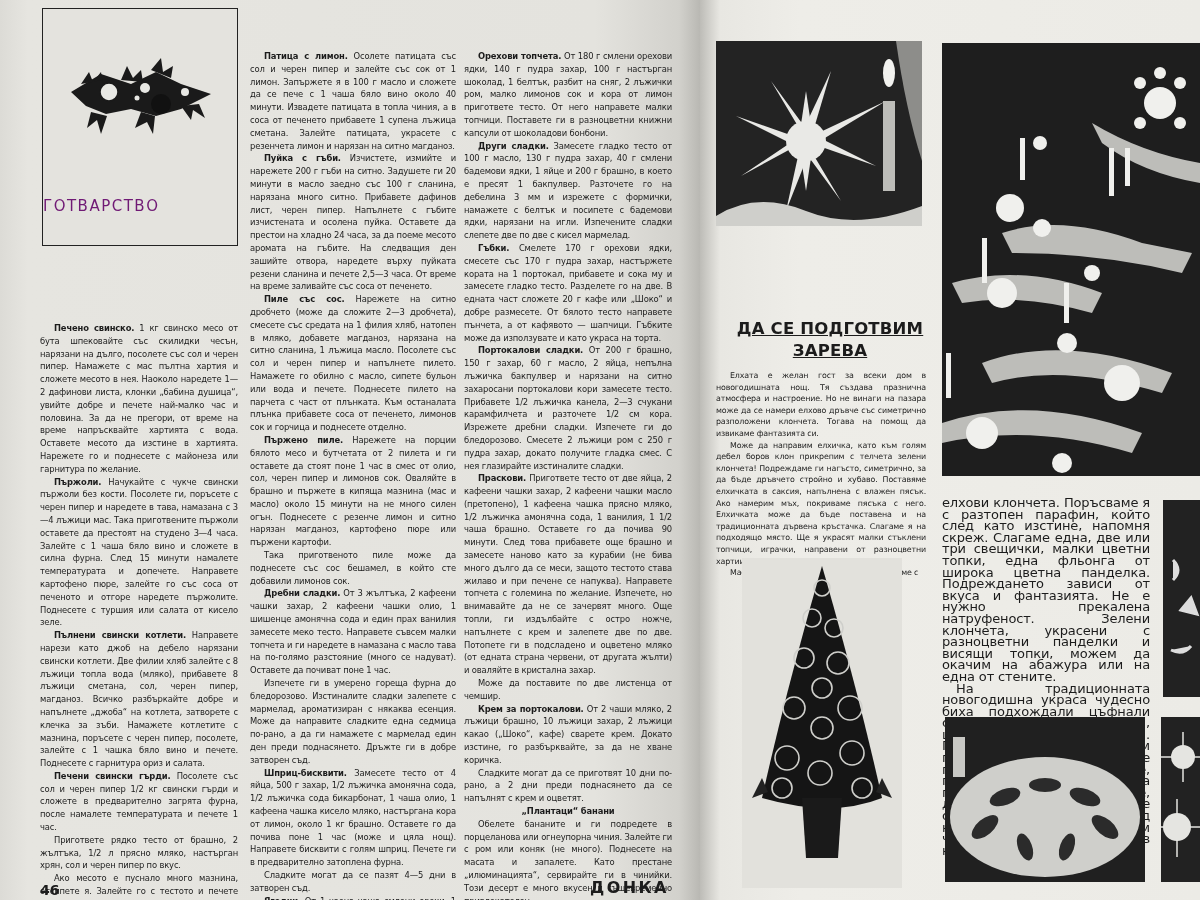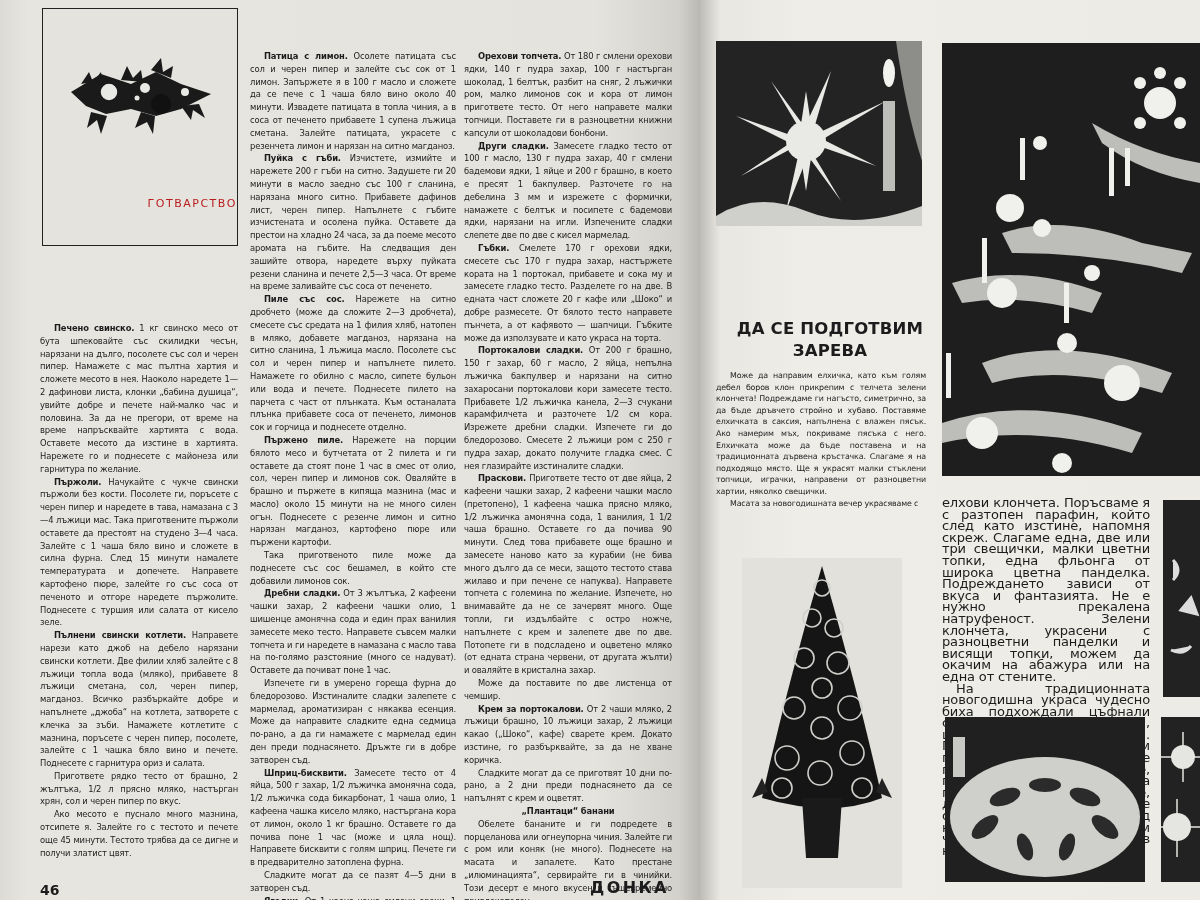--- a/index.html
+++ b/index.html
@@ -5,27 +5,27 @@
   html,body{margin:0;padding:0;}
   body{width:1200px;height:900px;overflow:hidden;background:#8a8a88;position:relative;font-family:"DejaVu Sans",sans-serif;color:#1c1c1c;}
   .page{position:absolute;top:0;height:900px;box-sizing:border-box;}
   .page-left{left:0;width:700px;background:linear-gradient(90deg,#dcdbd6 0%,#e6e5e0 4%,#e4e3de 85%,#d2d1cc 97%,#b9b8b3 100%);}
   .page-right{left:700px;width:500px;background:linear-gradient(90deg,#bdbcb7 0%,#e8e7e2 4%,#eeede8 20%,#ecebe6 100%);}
   .col{position:absolute;font-size:8.4px;line-height:12.8px;text-align:justify;letter-spacing:-0.15px;}
   .col p{margin:0;text-indent:14px;}
   .col p.noindent{text-indent:0;}
   .col b{font-weight:bold;}
   .title-box{position:absolute;left:42px;top:8px;width:196px;height:238px;border:1.5px solid #222;box-sizing:border-box;background:#e4e3de;}
-  .title-box .txt{position:absolute;left:0;right:0;top:188px;text-align:right;font-size:11px;letter-spacing:1.5px;color:#b91c1c;}
+  .title-box .txt{position:absolute;left:0;right:0;top:188px;text-align:left;font-size:15px;letter-spacing:1.5px;color:#701a75;}
   .pine{position:absolute;left:18px;top:45px;width:160px;height:90px;}
   .page-num{position:absolute;left:40px;top:882px;font-size:14px;font-weight:bold;}
   .author{position:absolute;left:590px;top:878px;font-size:16px;letter-spacing:2.4px;font-weight:bold;}
   .subhead{text-align:center;font-weight:bold;margin:14px 0 8px 0;text-indent:0!important;}
   .photo{position:absolute;background:#1f1f1f;overflow:hidden;}
-  .headline{position:absolute;left:730px;top:318px;width:200px;text-align:center;font-size:16.5px;font-weight:bold;line-height:22px;letter-spacing:0.2px;}
+  .headline{position:absolute;left:730px;top:318px;width:200px;text-align:center;font-size:16.5px;font-weight:bold;line-height:22px;letter-spacing:0.2px;text-decoration:underline;}
   .watermark{position:absolute;left:6px;top:740px;font-size:56px;font-weight:bold;color:rgba(255,255,255,0.28);letter-spacing:2px;transform:rotate(-2deg);}
 </style>
 </head>
 <body>
 
 <div class="page page-left">
   <div class="title-box">
     <svg class="pine" viewBox="0 0 160 90">
       <g fill="#1a1a1a">
         <path d="M10 38 L40 20 L70 30 L95 18 L120 30 L150 40 L120 55 L95 62 L70 55 L45 60 L25 52 Z"></path>
@@ -42,20 +42,21 @@
       <circle cx="76" cy="44" r="2.5" fill="#e8e8e4"></circle>
       <circle cx="100" cy="50" r="10" fill="#111"></circle>
     </svg>
     <div class="txt">ГОТВАРСТВО</div>
   </div>
 
   <div class="col" style="left:40px;top:322px;width:198px;">
     <p><b>Печено свинско.</b><span> 1 кг свинско месо от бута шпековайте със скилидки чесън, нарязани на дълго, посолете със сол и черен пипер. Намажете с мас пълтна хартия и сложете месото в нея. Наоколо наредете 1—2 дафинови листа, клонки „бабина душица“, увийте добре и печете най-малко час и половина. За да не прегори, от време на време напръсквайте хартията с вода. Оставете месото да изстине в хартията. Нарежете го и поднесете с майонеза или гарнитура по желание.</span></p>
     <p><b>Пържоли.</b><span> Начукайте с чукче свински пържоли без кости. Посолете ги, поръсете с черен пипер и наредете в тава, намазана с 3—4 лъжици мас. Така приготвените пържоли оставете да престоят на студено 3—4 часа. Залейте с 1 чаша бяло вино и сложете в силна фурна. След 15 минути намалете температурата и допечете. Направете картофено пюре, залейте го със соса от печеното и отгоре наредете пържолите. Поднесете с туршия или салата от кисело зеле.</span></p>
     <p><b>Пълнени свински котлети.</b><span> Направете нарези като джоб на дебело нарязани свински котлети. Две филии хляб залейте с 8 лъжици топла вода (мляко), прибавете 8 лъжици сметана, сол, черен пипер, магданоз. Всичко разбъркайте добре и напълнете „джоба“ на котлета, затворете с клечка за зъби. Намажете котлетите с мазнина, поръсете с черен пипер, посолете, залейте с 1 чашка бяло вино и печете. Поднесете с гарнитура ориз и салата.</span></p>
+    <p><b>Печени свински гърди.</b><span> Посолете със сол и черен пипер 1/2 кг свински гърди и сложете в предварително загрята фурна, после намалете температурата и печете 1 час.</span></p>
     <p><span>Пригответе рядко тесто от брашно, 2 жълтъка, 1/2 л прясно мляко, настърган хрян, сол и черен пипер по вкус.</span></p>
     <p><span>Ако месото е пуснало много мазнина, отсипете я. Залейте го с тестото и печете още 45 минути. Тестото трябва да се дигне и получи златист цвят.</span></p>
 
   </div>
 
   <div class="col" style="left:250px;top:50px;width:206px;">
     <p><b>Патица с лимон.</b><span> Осолете патицата със сол и черен пипер и залейте със сок от 1 лимон. Запържете я в 100 г масло и сложете да се пече с 1 чаша бяло вино около 40 минути. Извадете патицата в топла чиния, а в соса от печенето прибавете 1 супена лъжица сметана. Залейте патицата, украсете с резенчета лимон и нарязан на ситно магданоз.</span></p>
     <p><b>Пуйка с гъби.</b><span> Изчистете, измийте и нарежете 200 г гъби на ситно. Задушете ги 20 минути в масло заедно със 100 г сланина, нарязана много ситно. Прибавете дафинов лист, черен пипер. Напълнете с гъбите изчистената и осолена пуйка. Оставете да престои на хладно 24 часа, за да поеме месото аромата на гъбите. На следващия ден зашийте отвора, наредете върху пуйката резени сланина и печете 2,5—3 часа. От време на време заливайте със соса от печенето.</span></p>
     <p><b>Пиле със сос.</b><span> Нарежете на ситно дробчето (може да сложите 2—3 дробчета), смесете със средата на 1 филия хляб, натопен в мляко, добавете магданоз, нарязана на ситно сланина, 1 лъжица масло. Посолете със сол и черен пипер и напълнете пилето. Намажете го обилно с масло, сипете бульон или вода и печете. Поднесете пилето на парчета с част от плънката. Към останалата плънка прибавете соса от печенето, лимонов сок и горчица и поднесете отделно.</span></p>
     <p><b>Пържено пиле.</b><span> Нарежете на порции бялото месо и бутчетата от 2 пилета и ги оставете да стоят поне 1 час в смес от олио, сол, черен пипер и лимонов сок. Оваляйте в брашно и пържете в кипяща мазнина (мас и масло) около 15 минути на не много силен огън. Поднесете с резенче лимон и ситно нарязан магданоз, картофено пюре или пържени картофи.</span></p>
@@ -146,20 +147,21 @@
     </g>
   </svg>
 </div>
 
 <div class="headline">
   <div>ДА СЕ ПОДГОТВИМ</div>
   <div>ЗАРЕВА</div>
 </div>
 
 <div class="col" style="left:716px;top:370px;width:210px;font-size:7.9px;line-height:11.6px;">
+  <p>Елхата е желан гост за всеки дом в новогодишната нощ. Тя създава празнична атмосфера и настроение. Но не винаги на пазара може да се намери елхово дръвче със симетрично разположени клончета. Тогава на помощ да извикаме фантазията си.</p>
   <p>Може да направим елхичка, като към голям дебел боров клон прикрепим с телчета зелени клончета! Подреждаме ги нагъсто, симетрично, за да бъде дръвчето стройно и хубаво. Поставяме елхичката в саксия, напълнена с влажен пясък. Ако намерим мъх, покриваме пясъка с него. Елхичката може да бъде поставена и на традиционната дървена кръстачка. Слагаме я на подходящо място. Ще я украсят малки стъклени топчици, играчки, направени от разноцветни хартии, няколко свещички.</p>
   <p>Масата за новогодишната вечер украсяваме с</p>
 </div>
 
 <div class="col" style="left:942px;top:497px;width:208px;font-size:13px;line-height:11.6px;">
   <p class="noindent">елхови клончета. Поръсваме я с разтопен парафин, който след като изстине, напомня скреж. Слагаме една, две или три свещички, малки цветни топки, една фльонга от широка цветна панделка. Подреждането зависи от вкуса и фантазията. Не е нужно прекалена натруфеност. Зелени клончета, украсени с разноцветни панделки и висящи топки, можем да окачим на абажура или на една от стените.</p>
   <p>На традиционната новогодишна украса чудесно биха подхождали цъфнали саксийни цветя: азалия, цикламa, примула, сентполия. Проява на добър вкус е към приборите на гостите да се постави елхово клонче, привързано с тънка цветна панделка. Разбира се, домакинята ще подбере онази украса, която според нея би създала неповторим чар на дома й в новогодишната нощ.</p>
 </div>
 
 <div class="photo" style="left:742px;top:558px;width:160px;height:330px;background:#e2e1dc;">

